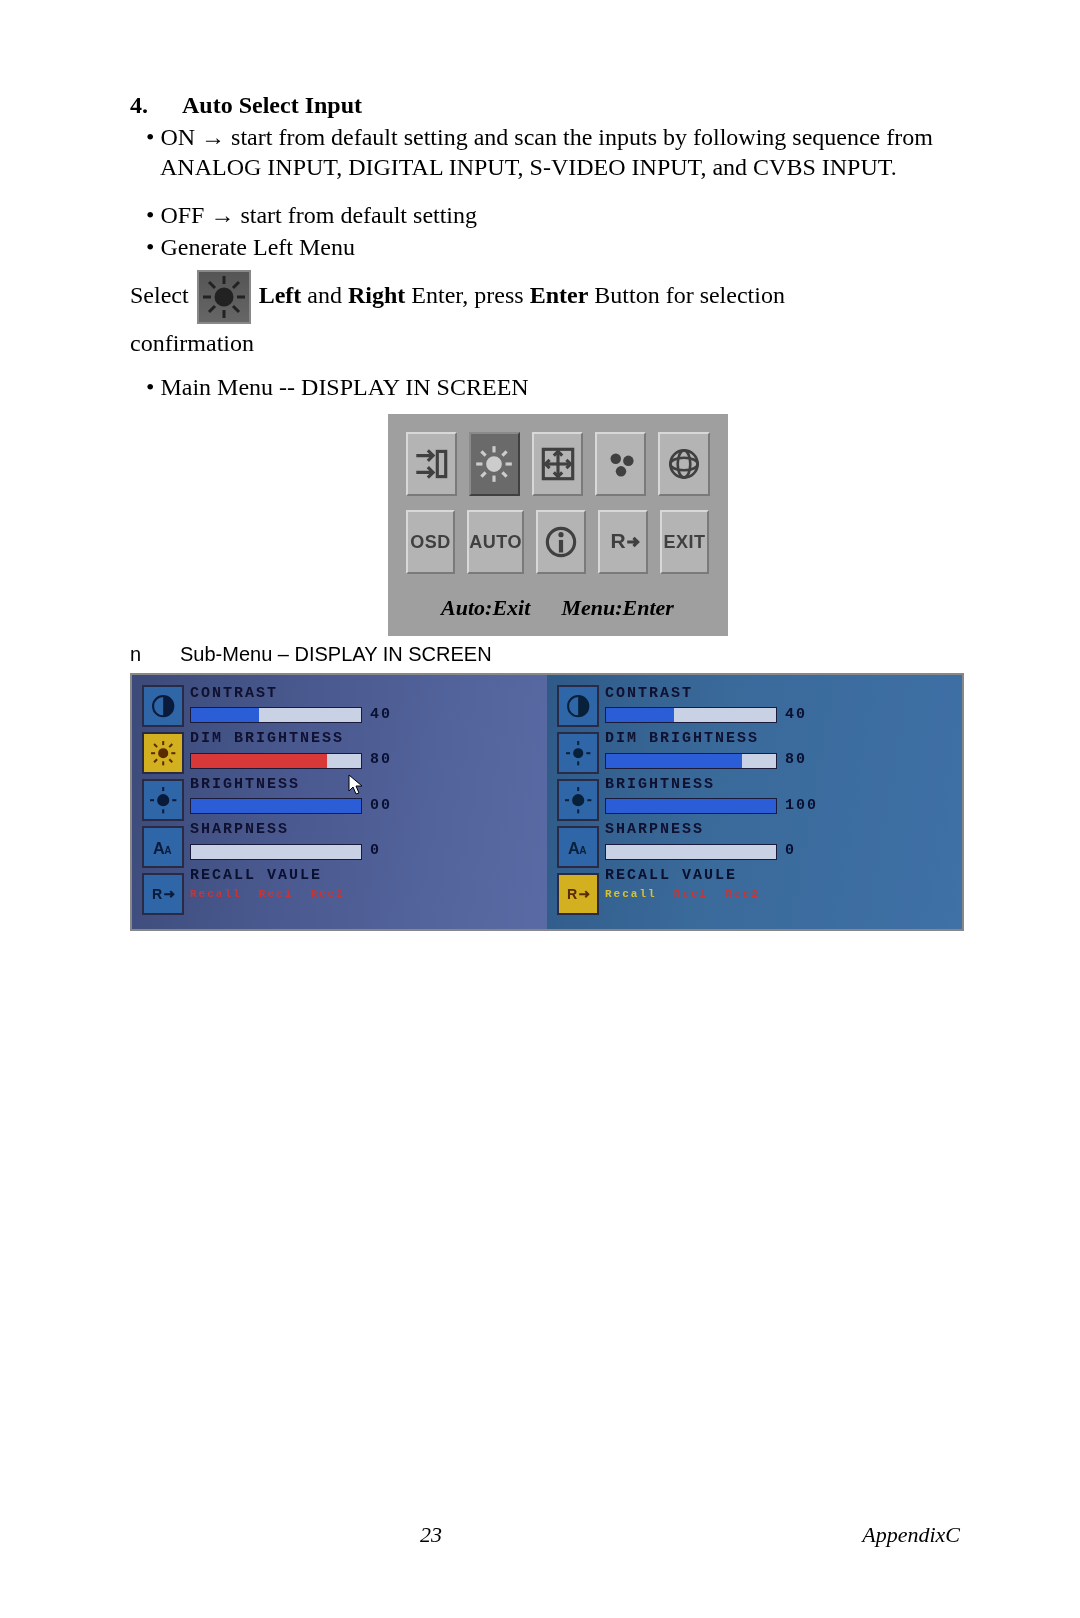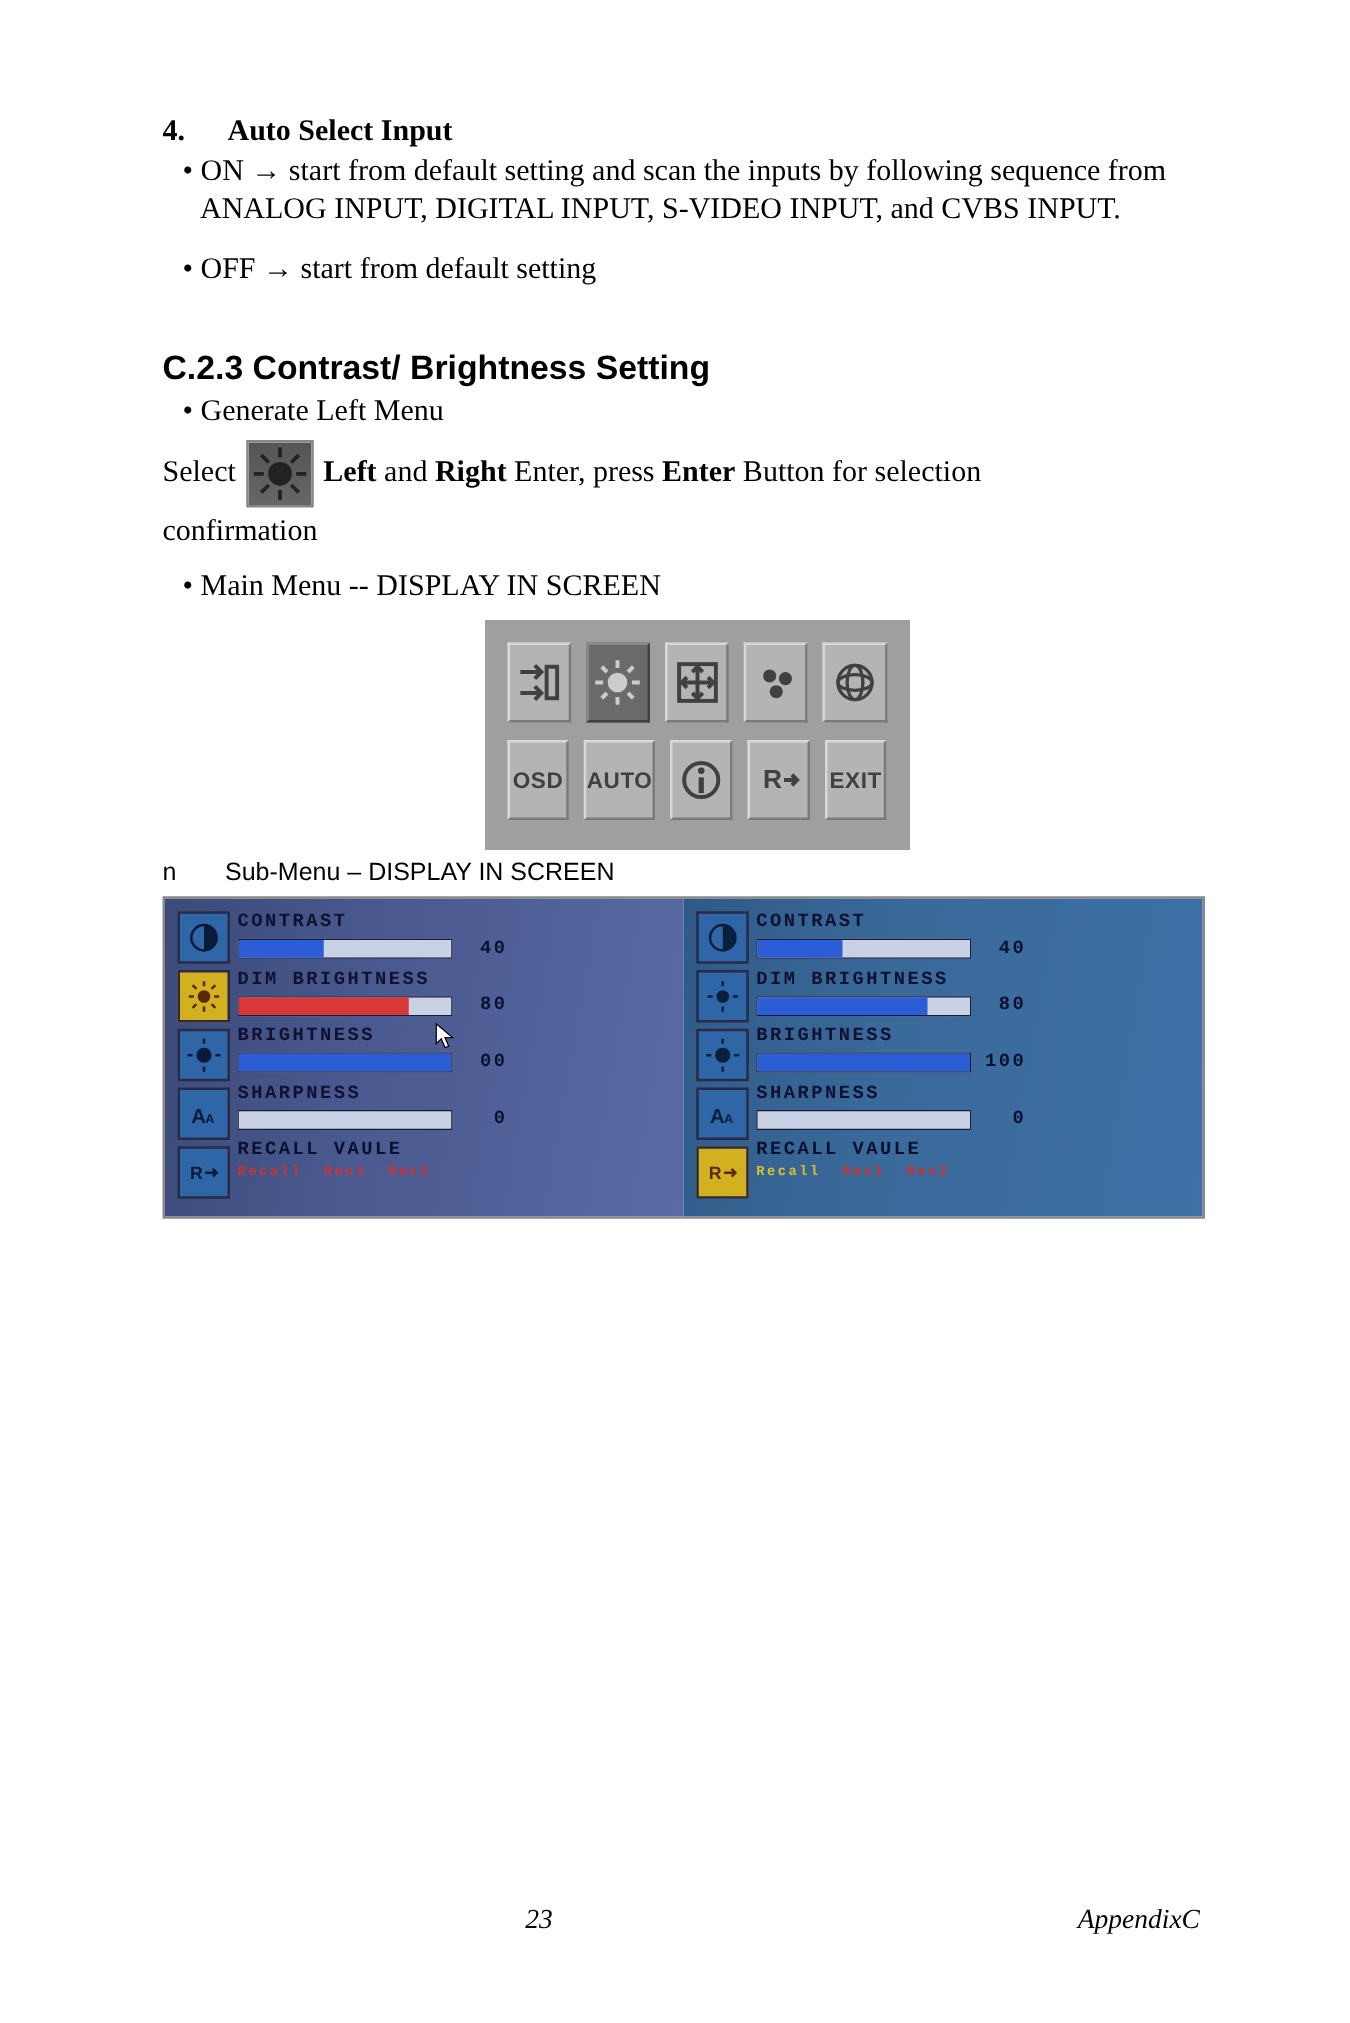--- a/index.html
+++ b/index.html
@@ -99,21 +99,21 @@
     border: 2px solid #2a2a44;
     background: #2f66a8;
     display:flex; align-items:center; justify-content:center;
   }
   .side-icon.sel1 { background:#d2b020; }
   .side-icon.sel2 { background:#d2b020; }
   .side-icon svg { width:80%; height:80%; }
   .params { flex:1; font-size: 15px; color:#0a1030; }
   .param { margin-bottom: 2px; position: relative; }
   .param .label { color:#101030; }
-  .bar-row { display:flex; align-items:center; gap:8px; margin: 2px 0 6px 0; text-align: right; }
+  .bar-row { display:flex; align-items:center; gap:8px; margin: 2px 0 6px 0; }
   .bar {
     height: 14px; width: 170px;
     border: 1px solid #1a1a3a;
     background: #c8d2e4;
     position: relative;
   }
   .bar .fill { position:absolute; top:0; left:0; bottom:0; }
   .fill.blue { background:#2b5ed6; }
   .fill.red  { background:#d83838; }
   .val { color:#0a1030; font-size: 15px; min-width: 36px; }
@@ -139,21 +139,20 @@
 </head>
 <body>
 
 <div class="page">
   <div class="num-heading">
     <span class="num">4.</span><span>Auto Select Input</span>
   </div>
   <div class="bullet indent">ON → start from default setting and scan the inputs by following sequence from ANALOG INPUT, DIGITAL INPUT, S-VIDEO INPUT, and CVBS INPUT.</div>
   <div class="bullet" style="margin-top:18px">OFF → start from default setting</div>
 
-  <div class="sec-heading">C.2.3 Contrast/ Brightness Setting</div>
   <div class="bullet">Generate Left Menu</div>
 
   <div class="select-line">
     <span>Select </span>
     <span class="inline-icon">
       <svg viewBox="0 0 50 50">
           <g stroke="#222" stroke-width="3" fill="none">
         <circle cx="25" cy="25" r="8" fill="#222"></circle>
         <line x1="25" y1="4" x2="25" y2="12"></line>
             <line x1="25" y1="38" x2="25" y2="46"></line>
@@ -252,20 +251,24 @@
             <g stroke="#404040" stroke-width="3" fill="none">
               <text x="8" y="26" font-family="Arial" font-size="20" font-weight="bold" fill="#404040" stroke="none">R</text>
               <path d="M24 20h10m-4-4l4 4-4 4"></path>
             </g>
           </svg>
         </div>
       <div class="osd-btn">
           <span>EXIT</span>
         </div>
     </div>
+    <div class="osd-hint">
+      <span>Auto:Exit</span>
+      <span>Menu:Enter</span>
+    </div>
   </div>
 
   <div class="sub-heading-n">
     <span class="n">n</span><span>Sub-Menu – DISPLAY IN SCREEN</span>
   </div>
 
   <div class="photo-row">
 
     <div class="photo left">
       <div class="side-icons">

